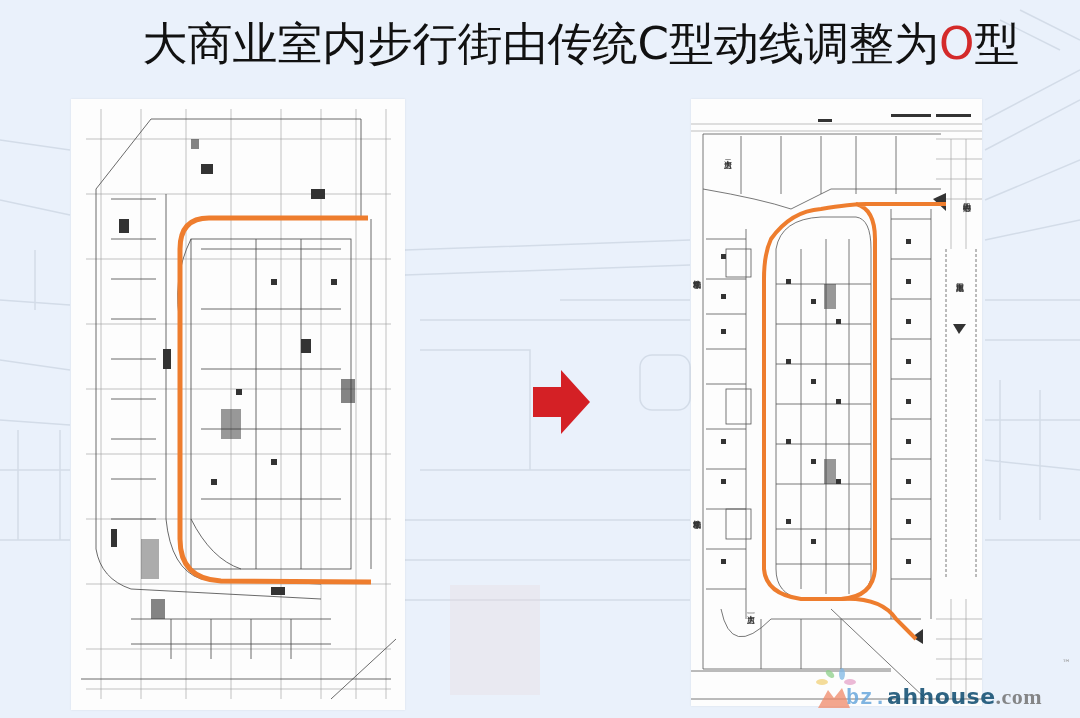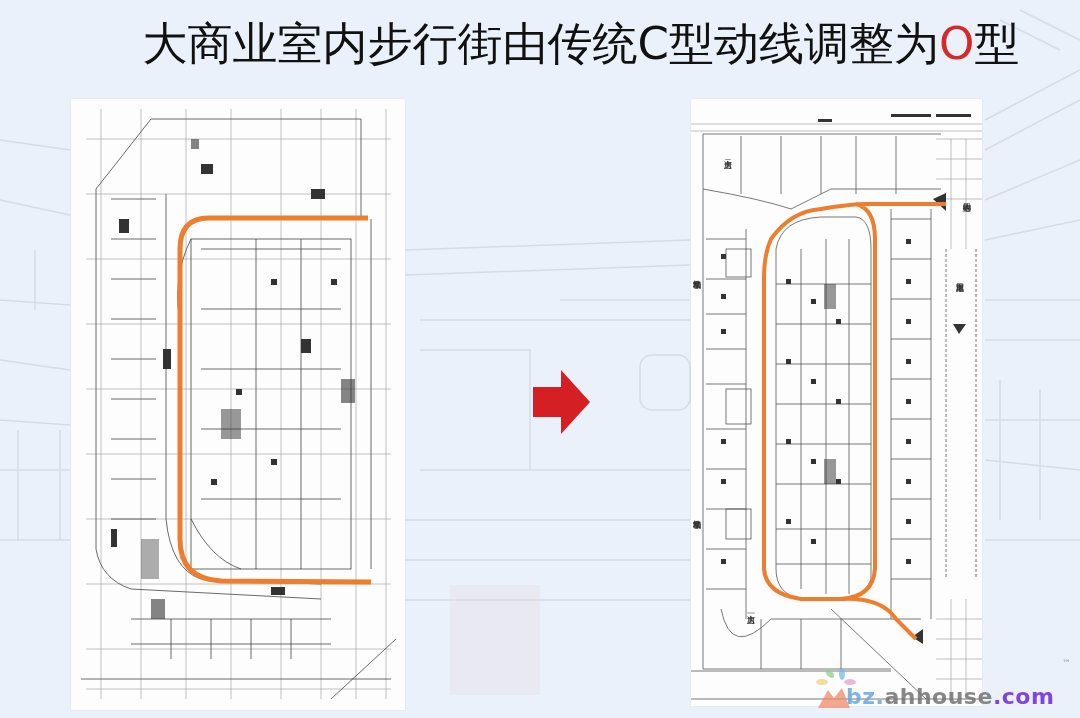--- a/index.html
+++ b/index.html
@@ -9,23 +9,23 @@
   .title .accent{color:#d42a2a;}
   .plan{position:absolute;background:#fdfdfd;box-shadow:0 0 2px rgba(0,0,0,0.08);}
   .plan-left{left:71px;top:99px;width:334px;height:611px;}
   .plan-right{left:691px;top:99px;width:291px;height:607px;}
   .plan svg{position:absolute;left:0;top:0;}
   .arrow{position:absolute;left:533px;top:370px;width:57px;height:64px;}
   .watermark{position:absolute;left:812px;top:662px;width:268px;height:56px;}
   .wm-line1{position:absolute;left:49px;top:0;font-size:19px;font-weight:bold;color:#9a9a9a;letter-spacing:1px;opacity:.9;}
   .wm-tm{position:absolute;left:250px;top:-4px;font-size:9px;color:#999;}
   .wm-line2{position:absolute;left:34px;top:22px;font-size:22px;font-weight:bold;letter-spacing:0.5px;opacity:.85;}
-  .wm-bz{color:#6aa8dd;}
-  .wm-dom{color:#737373;}
-  .wm-com{color:#6d28d9;}
+  .wm-bz{color:#6aa8dd;font-family:Liberation Mono, monospace;}
+  .wm-dom{color:#0c4a6e;}
+  .wm-com{color:#737373;font-family:Liberation Serif, serif;}
   .wm-logo{position:absolute;left:0;top:6px;width:44px;height:44px;opacity:.75;}
   .vtext{position:absolute;writing-mode:vertical-rl;font-size:8px;color:#333;line-height:9px;}
 </style>
 </head>
 <body>
 
 <svg class="bg-sketch" viewBox="0 0 1080 718">
   <g stroke="#d3dce8" stroke-width="1.5" fill="none">
     <path d="M0 140 L70 150 M0 200 L70 215 M0 300 L70 305 M0 360 L70 370 M0 420 L70 425 M0 470 L70 470"></path>
     <path d="M35 250 L35 310 M18 430 L18 540 M60 430 L60 540 M0 540 L70 540"></path>

